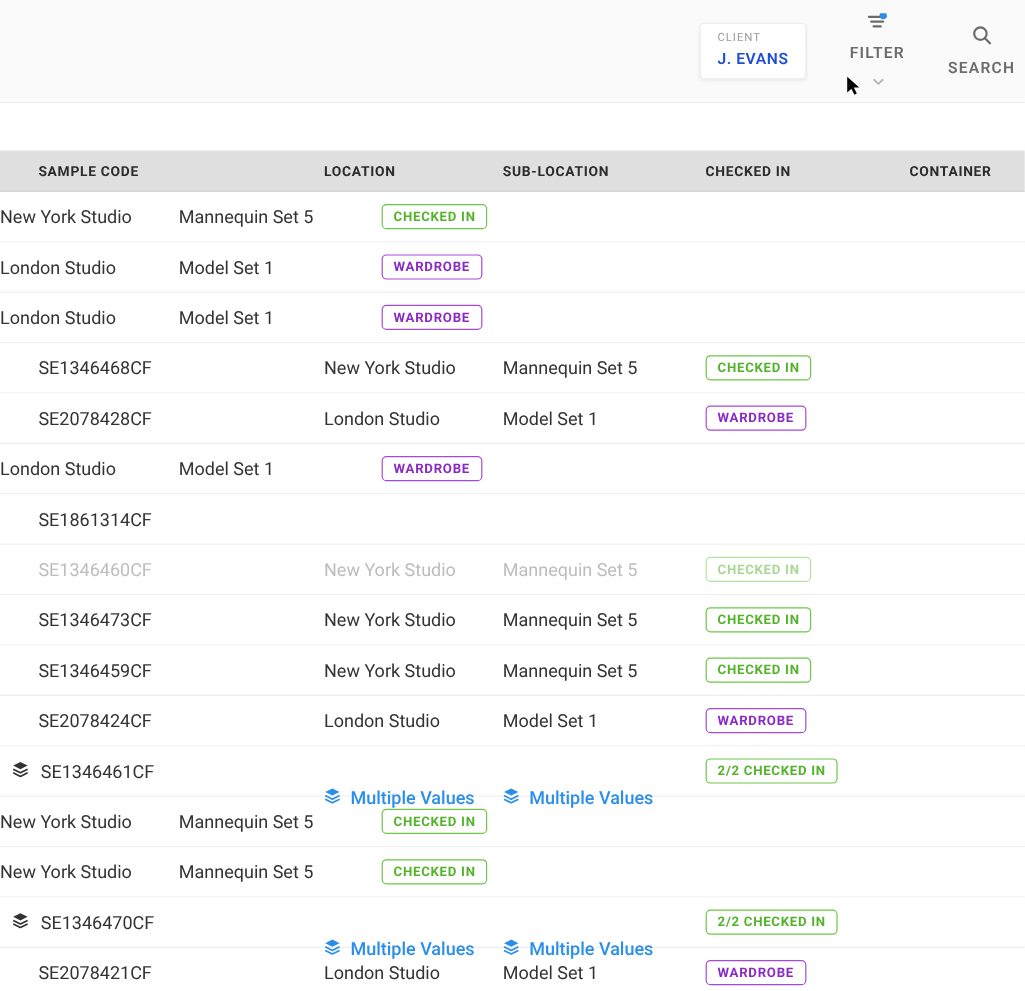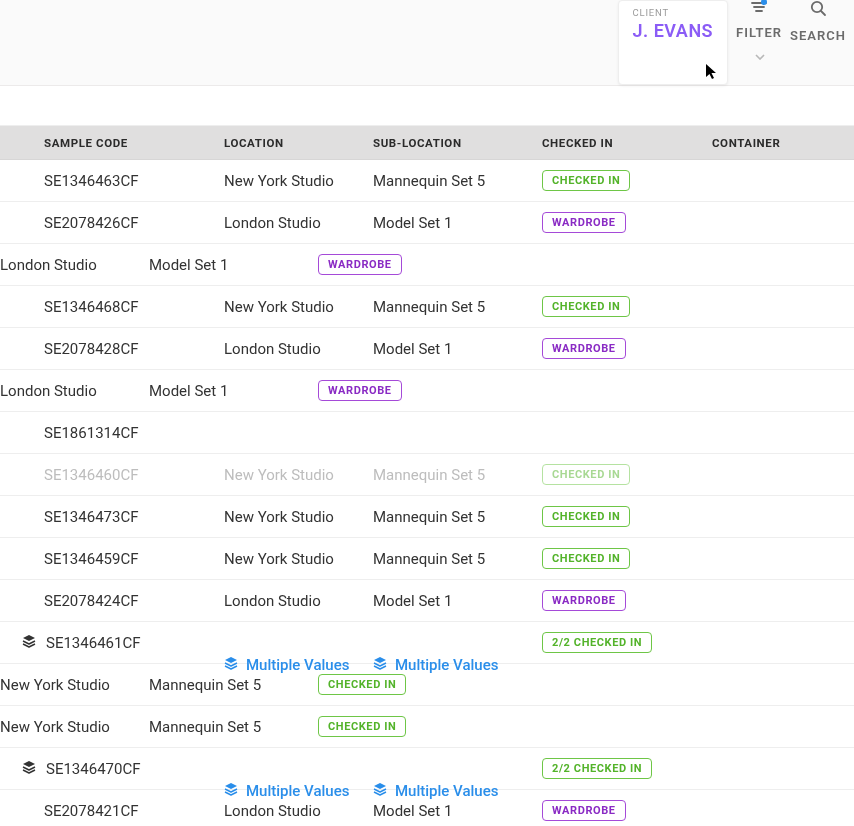--- a/index.html
+++ b/index.html
@@ -7,46 +7,47 @@
     font-family: -apple-system, BlinkMacSystemFont, "Segoe UI", Roboto, Helvetica, Arial, sans-serif;
     background: #fdfdfd;
     color: #222;
     font-size: 15px;
     width: 854px;
     overflow: hidden;
   }
   .toolbar {
     height: 86px;
     display: flex;
+    align-items: center;
     justify-content: flex-end;
     padding: 0 8px 0 0;
-    gap: 8px;
+    gap: 36px;
     border-bottom: 1px solid #eceaea;
     background: #fafafa;
   }
   .client-chip {
     background: #fff;
     border: 1px solid #eee;
     border-radius: 4px;
     box-shadow: 0 1px 3px rgba(0,0,0,0.06);
     padding: 6px 14px 8px 14px;
     text-align: left;
   }
   .client-chip .label {
     font-size: 9.5px;
     letter-spacing: 0.8px;
     color: #9b9b9b;
     text-transform: uppercase;
     display: block;
     margin-bottom: 2px;
   }
   .client-chip .value {
-    font-size: 18px;
+    font-size: 13px;
     font-weight: 600;
-    color: #8b5cf6;
+    color: #1d4ed8;
     letter-spacing: 0.5px;
   }
   .filter-btn, .search-btn {
     display: flex;
     align-items: center;
     gap: 8px;
     font-size: 13px;
     font-weight: 600;
     letter-spacing: 1px;
     color: #6b6b6b;
@@ -73,21 +74,21 @@
   .thead {
     display: flex;
     background: #e0dfdf;
     border-bottom: 1px solid #d7d6d6;
     height: 34px;
     align-items: center;
   }
   .th, .td {
     padding: 0 6px 0 0;
   }
-  .col-sample { width: 224px; padding-left: 44px; }
+  .col-sample { width: 270px; padding-left: 32px; }
   .col-location { width: 149px; }
   .col-sublocation { width: 169px; }
   .col-status { width: 170px; }
   .col-container { flex: 1; padding-left: 0; }
   .th {
     font-size: 11.5px;
     font-weight: 700;
     letter-spacing: 0.6px;
     color: #2b2b2b;
     text-transform: uppercase;
@@ -183,34 +184,28 @@
 <div class="table">
   <div class="thead">
     <div class="th col-sample">SAMPLE CODE</div>
     <div class="th col-location">LOCATION</div>
     <div class="th col-sublocation">SUB-LOCATION</div>
     <div class="th col-status">CHECKED IN</div>
     <div class="th col-container">CONTAINER</div>
   </div>
   <div id="tbody">
       <div class="row">
-        <div class="td col-sample">
-          <span>SE1346463CF</span>
-        </div>
-        <div class="td col-location">New York Studio</div>
-        <div class="td col-sublocation">Mannequin Set 5</div>
-        <div class="td col-status">
-          <span class="badge green">CHECKED IN</span>
-        </div>
-        <div class="td col-container"></div>
-      </div>
-      <div class="row">
-        <div class="td col-sample">
-          <span>SE2078426CF</span>
-        </div>
+        <div class="td col-location">New York Studio</div>
+        <div class="td col-sublocation">Mannequin Set 5</div>
+        <div class="td col-status">
+          <span class="badge green">CHECKED IN</span>
+        </div>
+        <div class="td col-container"></div>
+      </div>
+      <div class="row">
         <div class="td col-location">London Studio</div>
         <div class="td col-sublocation">Model Set 1</div>
         <div class="td col-status">
           <span class="badge purple">WARDROBE</span>
         </div>
         <div class="td col-container"></div>
       </div>
       <div class="row">
         <div class="td col-location">London Studio</div>
         <div class="td col-sublocation">Model Set 1</div>

